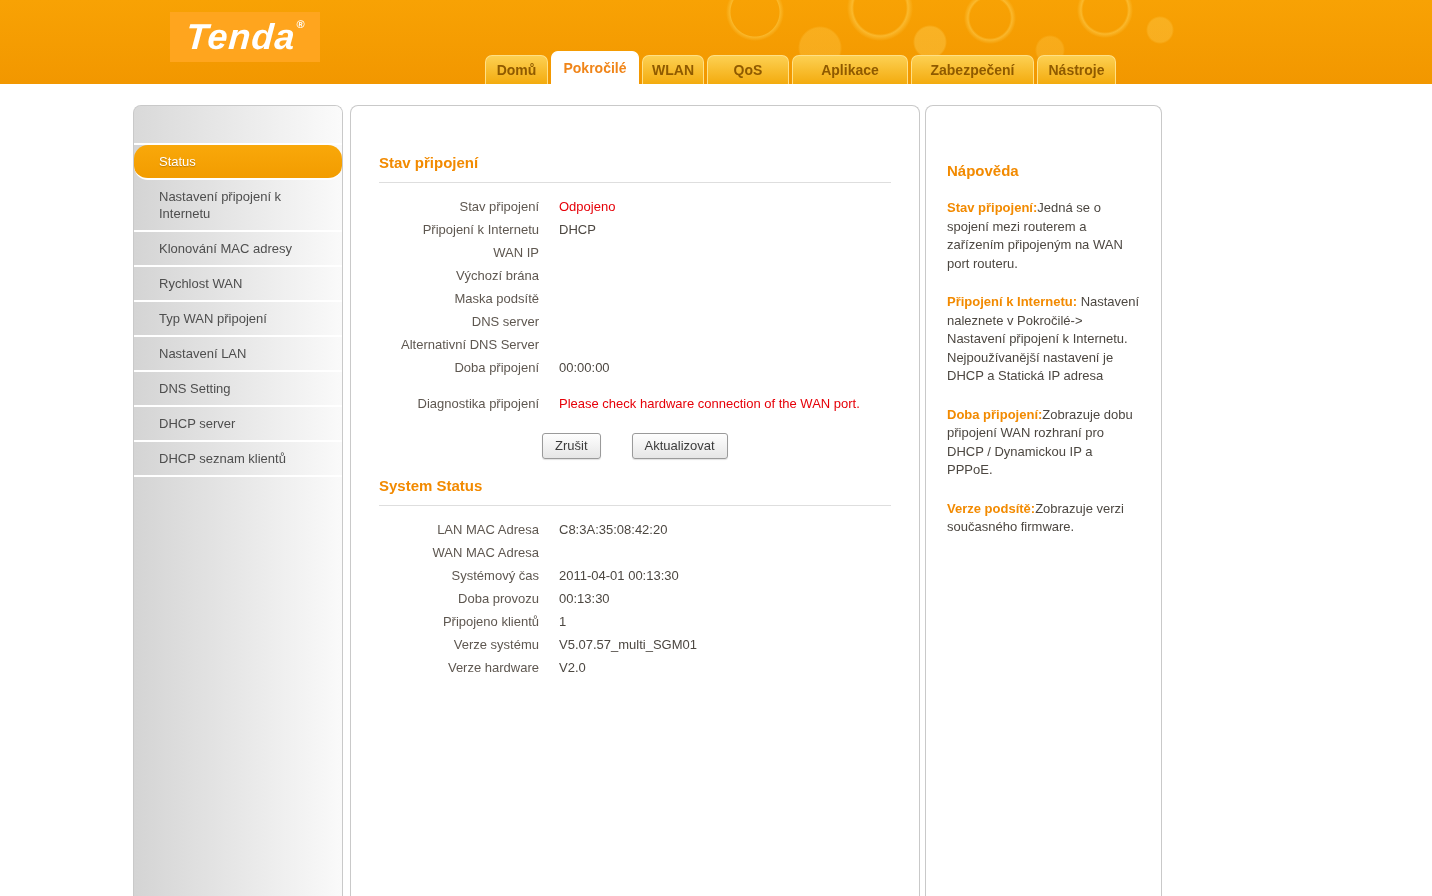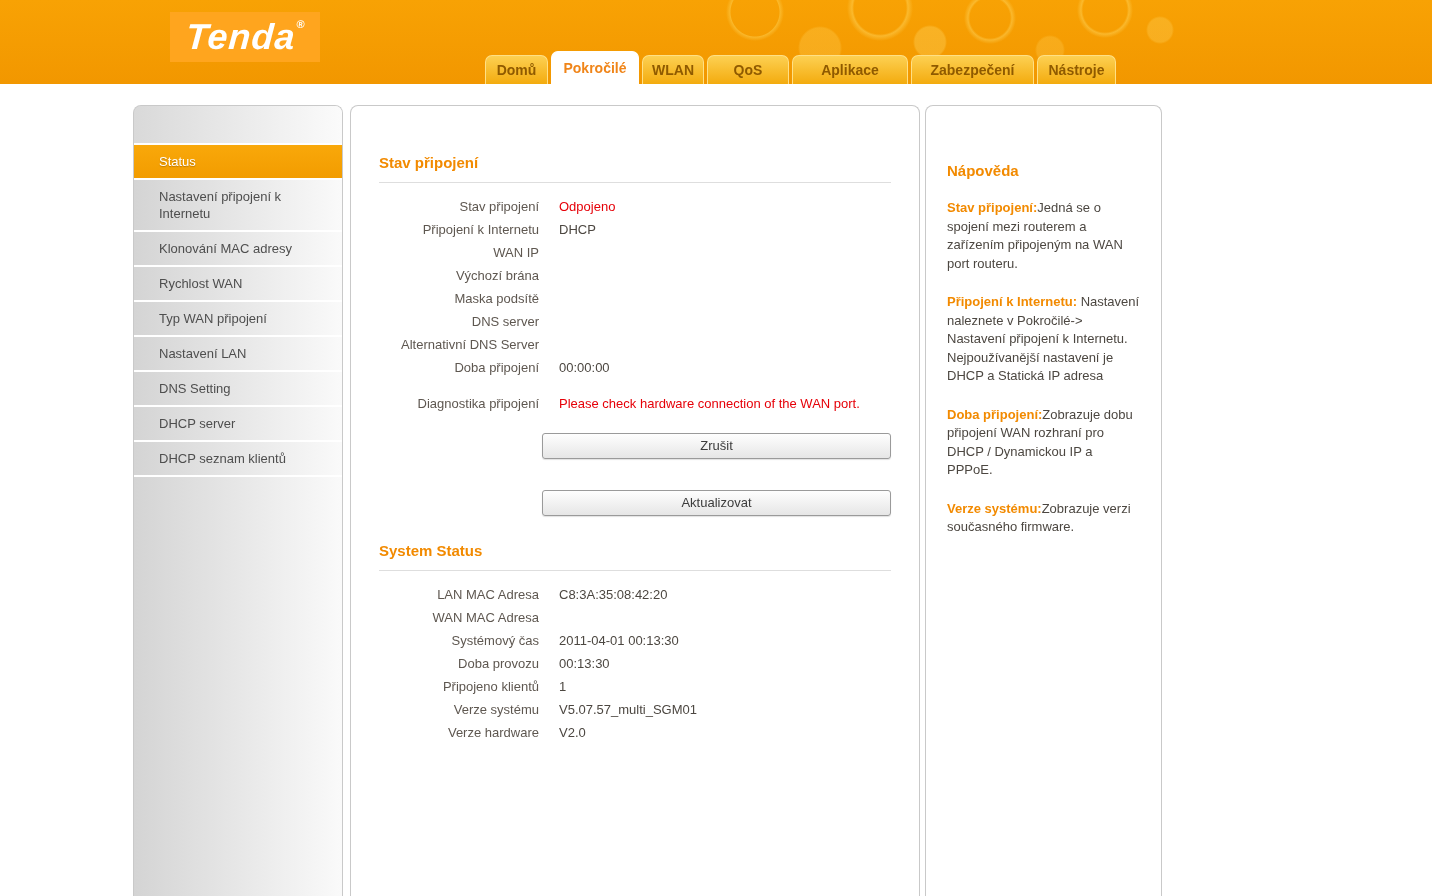--- a/index.html
+++ b/index.html
@@ -68,33 +68,34 @@
   .side-spacer { height:39px; border-bottom:2px solid #ffffff;
     background:linear-gradient(to right, #d9d9d9, #fbfbfb); }
   .side-item {
     padding:8px 12px 8px 25px; font-size:13px; color:#4e4e4e; line-height:17px;
     background:linear-gradient(to right, #d4d4d4, #fafafa);
     border-bottom:2px solid #ffffff; cursor:pointer;
   }
   .side-item.active {
     background:linear-gradient(#f9a80a, #f29c00); color:#ffffff;
     text-shadow:0 1px 1px rgba(120,70,0,.45);
+    border-radius:14px;
   }
 
   
   .main { left:350px; width:570px; padding:0 28px; }
   .section-title { margin-top:48px; font-size:15px; font-weight:bold; color:#f28a00; }
-  .section-title.sys { margin-top:26px; }
+  .section-title.sys { margin-top:18px; }
   .rule { border:none; border-top:1px solid #dedede; margin:11px 0 15px 0; }
   .frow { display:flex; margin-bottom:6px; font-size:13px; line-height:17px; }
   .flabel { width:160px; min-width:160px; text-align:right; color:#5e5750; margin-right:20px; }
   .fvalue { color:#4c4741; }
   .fvalue.red { color:#e60008; }
   .frow.diag { margin-top:19px; }
-  .btn-row { margin:21px 0 9px 163px; display:flex; gap:31px;flex-direction:column; }
+  .btn-row { margin:21px 0 9px 163px; display:flex; gap:31px; }
   .btn {
     font-family:"Liberation Sans","DejaVu Sans",sans-serif;
     font-size:13px; color:#3c3c3c; padding:4px 12px 5px 12px;
     background:linear-gradient(#fefefe, #e6e6e6);
     border:1px solid #9a9a9a; border-radius:3px; cursor:pointer;
     box-shadow:0 1px 1px rgba(0,0,0,.12);
   }
 
   
   .help { left:925px; width:237px; padding:8px 21px; }
@@ -211,14 +212,14 @@
       <div class="flabel">Verze hardware</div>
       <div class="fvalue">V2.0</div>
     </div>
 </div>
 
 <div class="panel help">
   <div class="help-title">Nápověda</div>
   <p class="help-topic"><span class="help-term">Stav připojení:</span><span>Jedná se o spojení mezi routerem a zařízením připojeným na WAN port routeru.</span></p>
   <p class="help-topic"><span class="help-term">Připojení k Internetu:</span><span> Nastavení naleznete v Pokročilé-&gt; Nastavení připojení k Internetu. Nejpoužívanější nastavení je DHCP a Statická IP adresa</span></p>
   <p class="help-topic"><span class="help-term">Doba připojení:</span><span>Zobrazuje dobu připojení WAN rozhraní pro DHCP / Dynamickou IP a PPPoE.</span></p>
-  <p class="help-topic"><span class="help-term">Verze systému:</span><span>Zobrazuje verzi současného firmware.</span></p>
+  <p class="help-topic"><span class="help-term">Verze podsítě:</span><span>Zobrazuje verzi současného firmware.</span></p>
 </div>
 
 </body></html>

